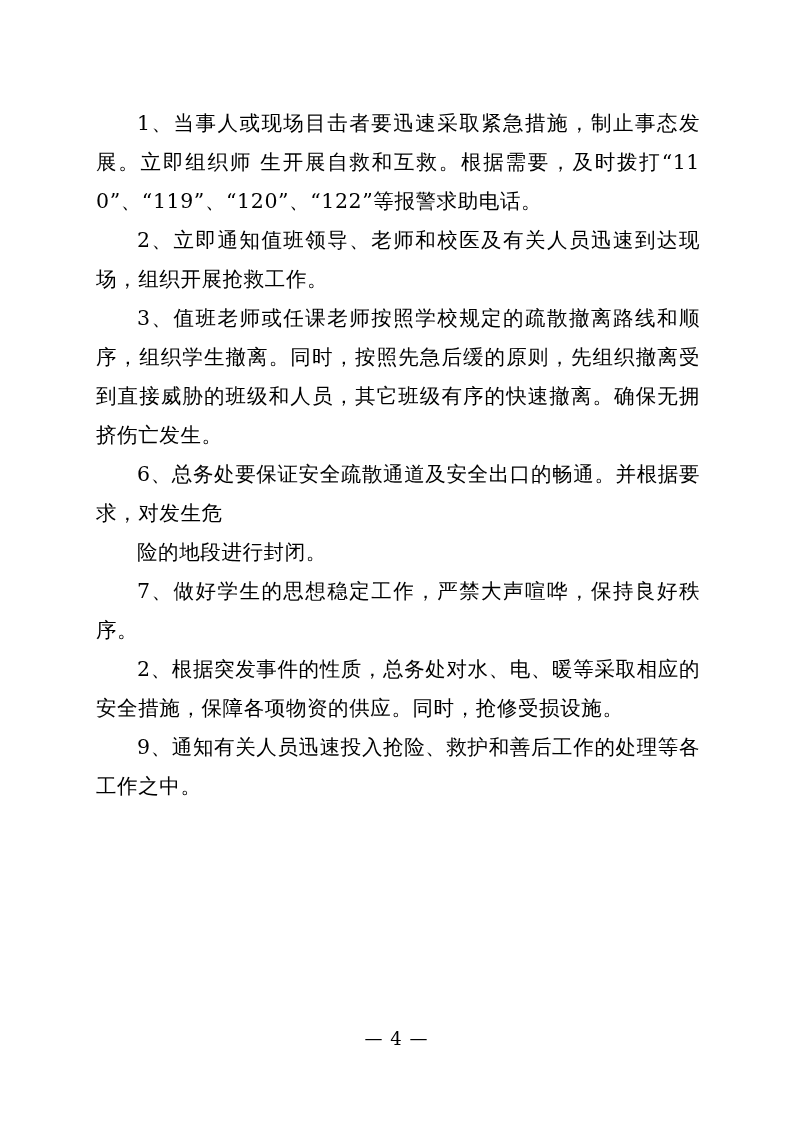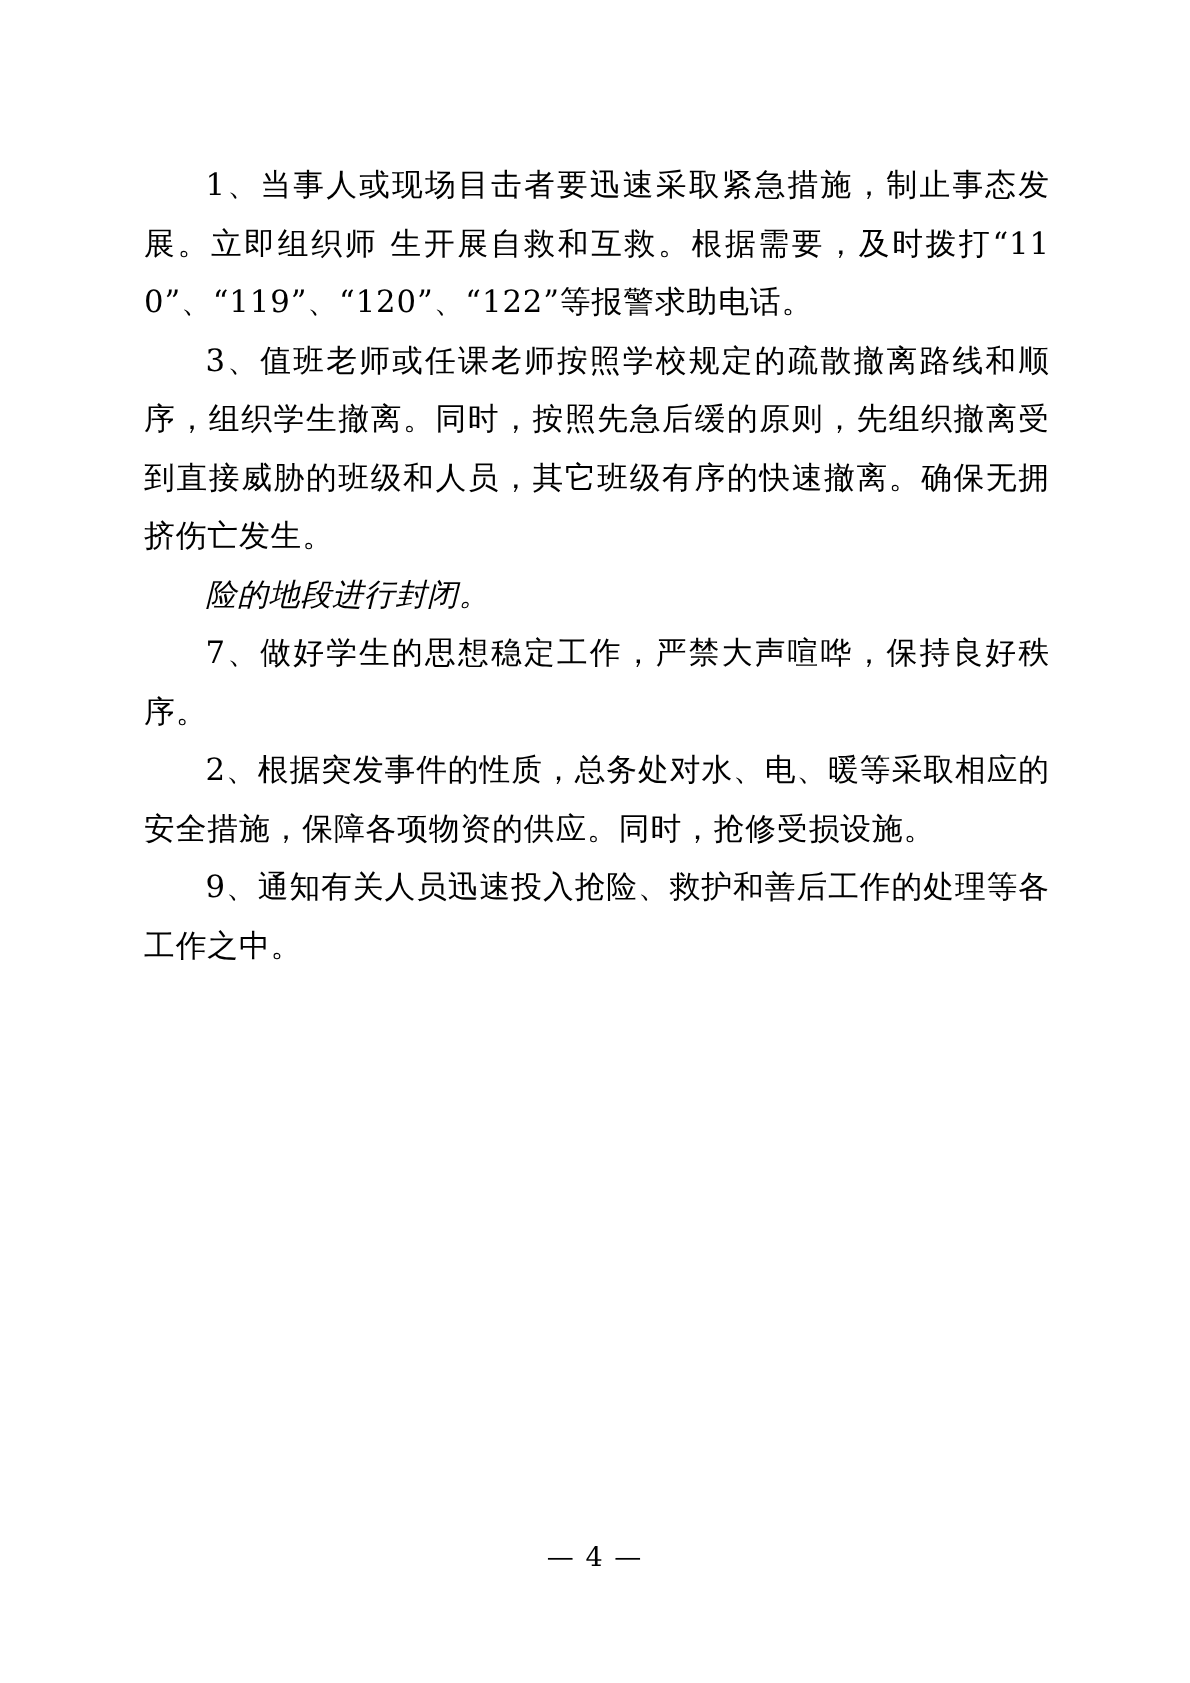--- a/index.html
+++ b/index.html
@@ -35,40 +35,41 @@
     text-align: justify;
     text-justify: inter-ideograph;
     margin: 0 0 0 0;
     letter-spacing: 0.6px;
     text-indent: 2em;
     white-space: pre-wrap;
     word-break: break-all;
   }
   .para.noindent {
     text-indent: 2em;
-    font-style: italic;
   }
   .footer {
     position: absolute;
     left: 0;
     top: 1028px;
     width: 793px;
     text-align: center;
     font-size: 18px;
     font-family: "DejaVu Serif", "Liberation Serif", serif;
     color: #000000;
     letter-spacing: 1px;
   }
 </style>
 </head>
 <body>
 
 <div class="page">
   <div class="content">
     <p class="para">1、当事人或现场目击者要迅速采取紧急措施，制止事态发展。立即组织师 生开展自救和互救。根据需要，及时拨打“110”、“119”、“120”、“122”等报警求助电话。</p>
+    <p class="para">2、立即通知值班领导、老师和校医及有关人员迅速到达现场，组织开展抢救工作。</p>
     <p class="para">3、值班老师或任课老师按照学校规定的疏散撤离路线和顺序，组织学生撤离。同时，按照先急后缓的原则，先组织撤离受到直接威胁的班级和人员，其它班级有序的快速撤离。确保无拥挤伤亡发生。</p>
+    <p class="para">6、总务处要保证安全疏散通道及安全出口的畅通。并根据要求，对发生危</p>
     <p class="para noindent">险的地段进行封闭。</p>
     <p class="para">7、做好学生的思想稳定工作，严禁大声喧哗，保持良好秩序。</p>
     <p class="para">2、根据突发事件的性质，总务处对水、电、暖等采取相应的安全措施，保障各项物资的供应。同时，抢修受损设施。</p>
     <p class="para">9、通知有关人员迅速投入抢险、救护和善后工作的处理等各工作之中。</p>
   </div>
   <div class="footer">— 4 —</div>
 </div>
 
 </body></html>

